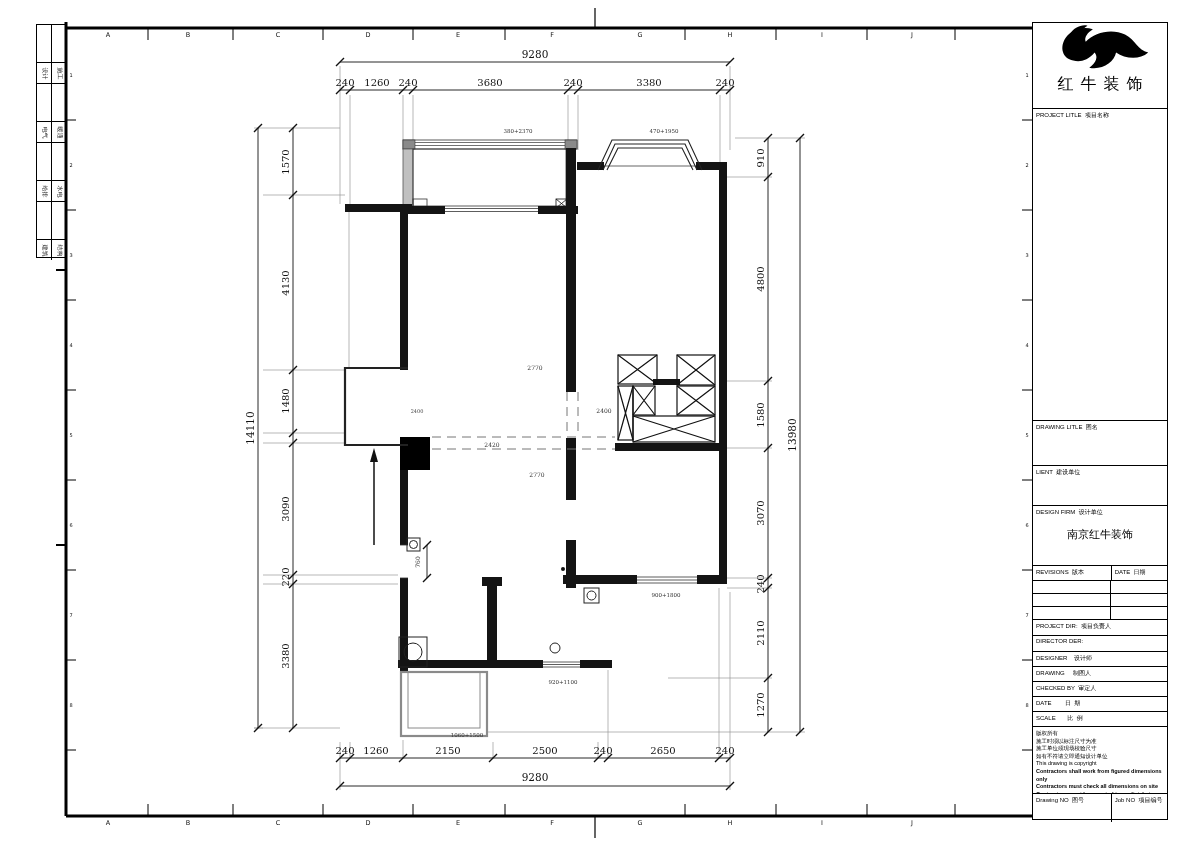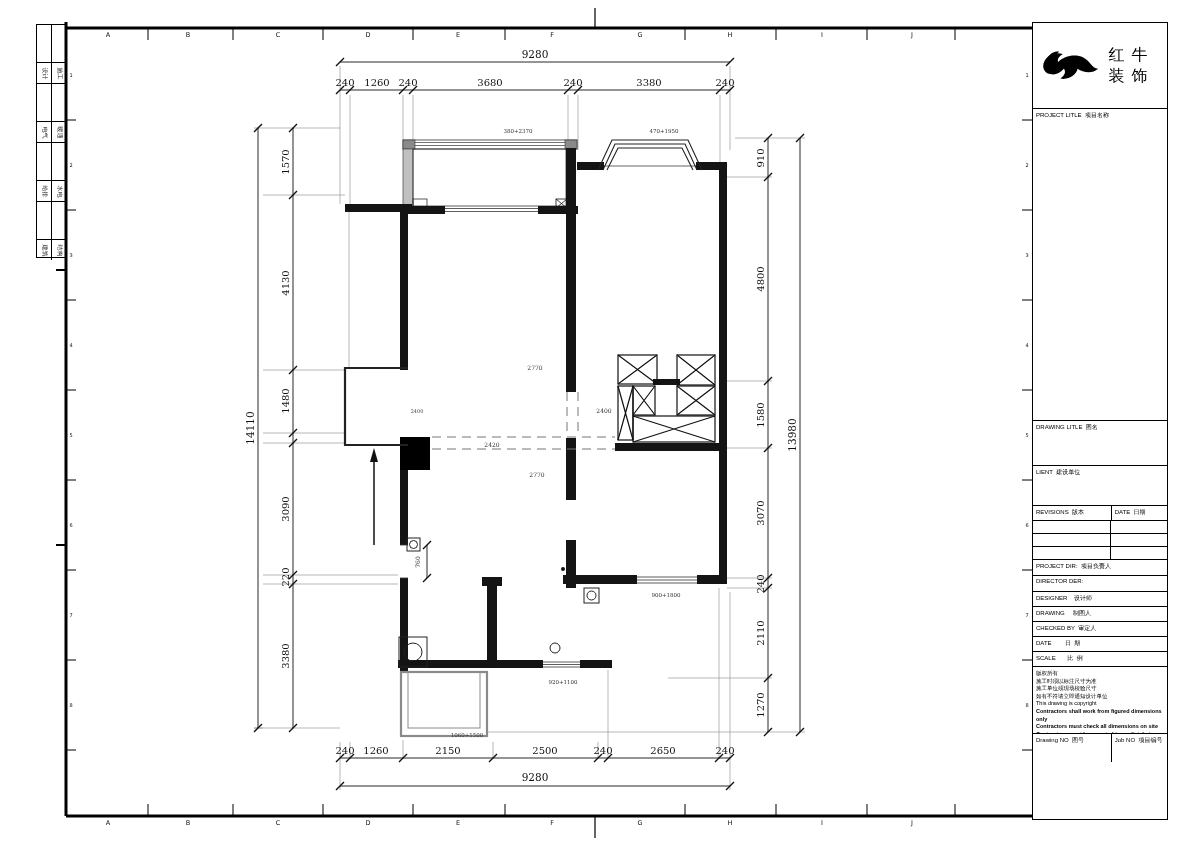--- a/index.html
+++ b/index.html
@@ -20,21 +20,21 @@
   #signoff .cell{width:50%;box-sizing:border-box;display:flex;align-items:center;justify-content:center;}
   #signoff .cell + .cell{border-left:1.6px solid #000;}
   #signoff .tall{height:37px;}
   #signoff .lab{height:20px;}
   #signoff .vtxt{font-size:6px;transform:rotate(90deg);white-space:nowrap;color:#222;}
   
   #tblock{position:absolute;left:1032px;top:22px;width:136px;height:798px;border:1.6px solid #000;
     box-sizing:border-box;background:#fff;}
   #tblock .sec{box-sizing:border-box;border-bottom:1.6px solid #000;position:relative;overflow:hidden;}
   .lbl{font-size:6px;color:#000;white-space:pre;padding:2px 0 0 3px;display:block;}
-  #logoSec{height:86px;display:flex;flex-direction:row;align-items:center;justify-content:flex-start;}
+  #logoSec{height:86px;display:flex;flex-direction:column;align-items:center;justify-content:flex-start;}
   #brand{font-size:16px;letter-spacing:7px;padding-left:7px;color:#000;margin-top:1px;
     font-family:"DejaVu Sans",sans-serif;}
   #firmVal{text-align:center;font-size:11px;margin-top:10px;color:#000;}
   .split{display:flex;height:100%;}
   .split .c1{width:58%;box-sizing:border-box;}
   .split .c2{width:42%;box-sizing:border-box;border-left:1.4px solid #000;}
   .rrow{height:12px;border-bottom:1.4px solid #000;display:flex;}
   .rrow .c1{width:58%;}
   .rrow .c2{width:42%;border-left:1.4px solid #000;}
   #notes{padding:3px 2px 0 3px;}
@@ -357,20 +357,24 @@
   </div>
   <div class="sec" style="height:312px">
     <span class="lbl">PROJECT LITLE  项目名称</span>
   </div>
   <div class="sec" style="height:45px">
     <span class="lbl">DRAWING LITLE  图名</span>
   </div>
   <div class="sec" style="height:40px">
     <span class="lbl">LIENT  建设单位</span>
   </div>
+  <div class="sec" style="height:60px">
+    <span class="lbl">DESIGN FIRM  设计单位</span>
+    <div id="firmVal">南京红牛装饰</div>
+  </div>
   <div class="sec" style="height:15px">
     <div class="split">
       <div class="c1">
             <span class="lbl">REVISIONS  版本</span>
           </div>
       <div class="c2">
             <span class="lbl">DATE  日期</span>
           </div>
     </div>
   </div>

